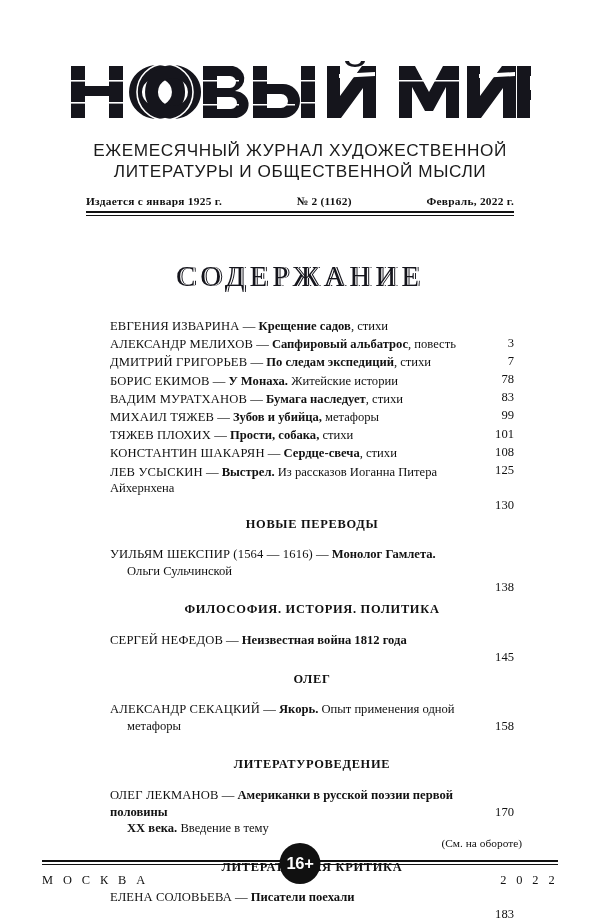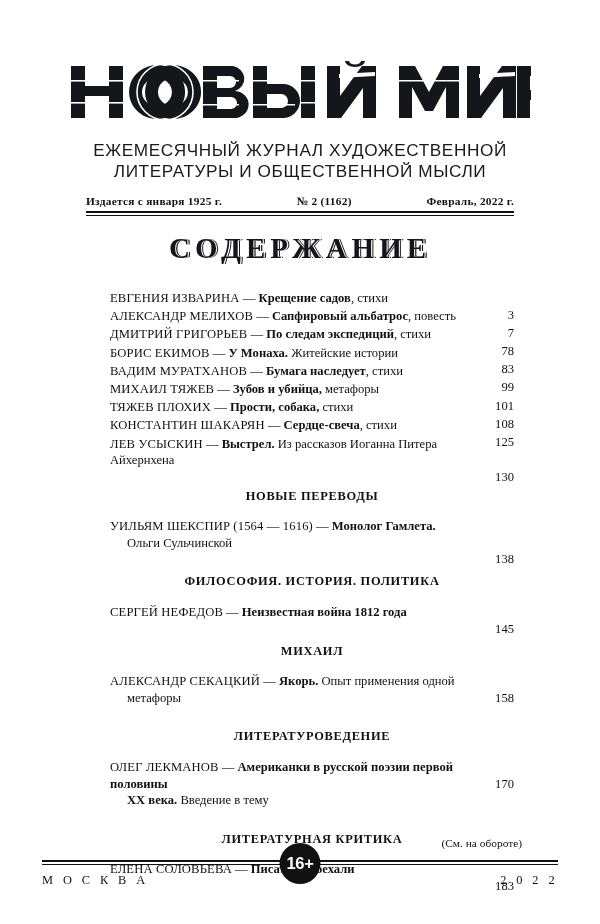--- a/index.html
+++ b/index.html
@@ -67,24 +67,24 @@
   .rule-double {
     margin: 4px 78px 0 78px;
     border-top: 2.2px solid #111;
     border-bottom: 1px solid #111;
     height: 2px;
     box-sizing: content-box;
   }
 
   
   .contents-title {
-    margin-top: 16px;
+    margin-top: 44px;
     text-align: center;
     font-family: "Liberation Serif", "DejaVu Serif", serif;
-    font-weight: bold;
+    font-weight: normal;
     font-size: 29px;
     letter-spacing: 5px;
     color: #15151c;
     
     text-shadow:
       1.15px 0 0 #ffffff,
       2.2px 0 0 #15151c;
   }
 
   
@@ -329,21 +329,21 @@
     </div>
 
     <div class="section-head tight-top">ФИЛОСОФИЯ. ИСТОРИЯ. ПОЛИТИКА</div>
     <div class="entry">
       <div class="body">
         <span class="author">СЕРГЕЙ НЕФЕДОВ</span><span class="dash"> — </span><span class="work">Неизвестная война 1812 года</span>
       </div>
       <span class="pg">145</span>
     </div>
 
-    <div class="section-head tight-top">МИХАИЛ</div>
+    <div class="section-head tight-top">ОЛЕГ</div>
     <div class="entry">
       <div class="body">
         <span class="author">АЛЕКСАНДР СЕКАЦКИЙ</span><span class="dash"> — </span><span class="work">Якорь.</span><span class="genre"> Опыт применения одной</span>
       </div>
       <span class="cont">метафоры</span>
       <span class="pg on-second">158</span>
     </div>
 
     <div class="section-head tight-top">ЛИТЕРАТУРОВЕДЕНИЕ</div>
     <div class="entry">

